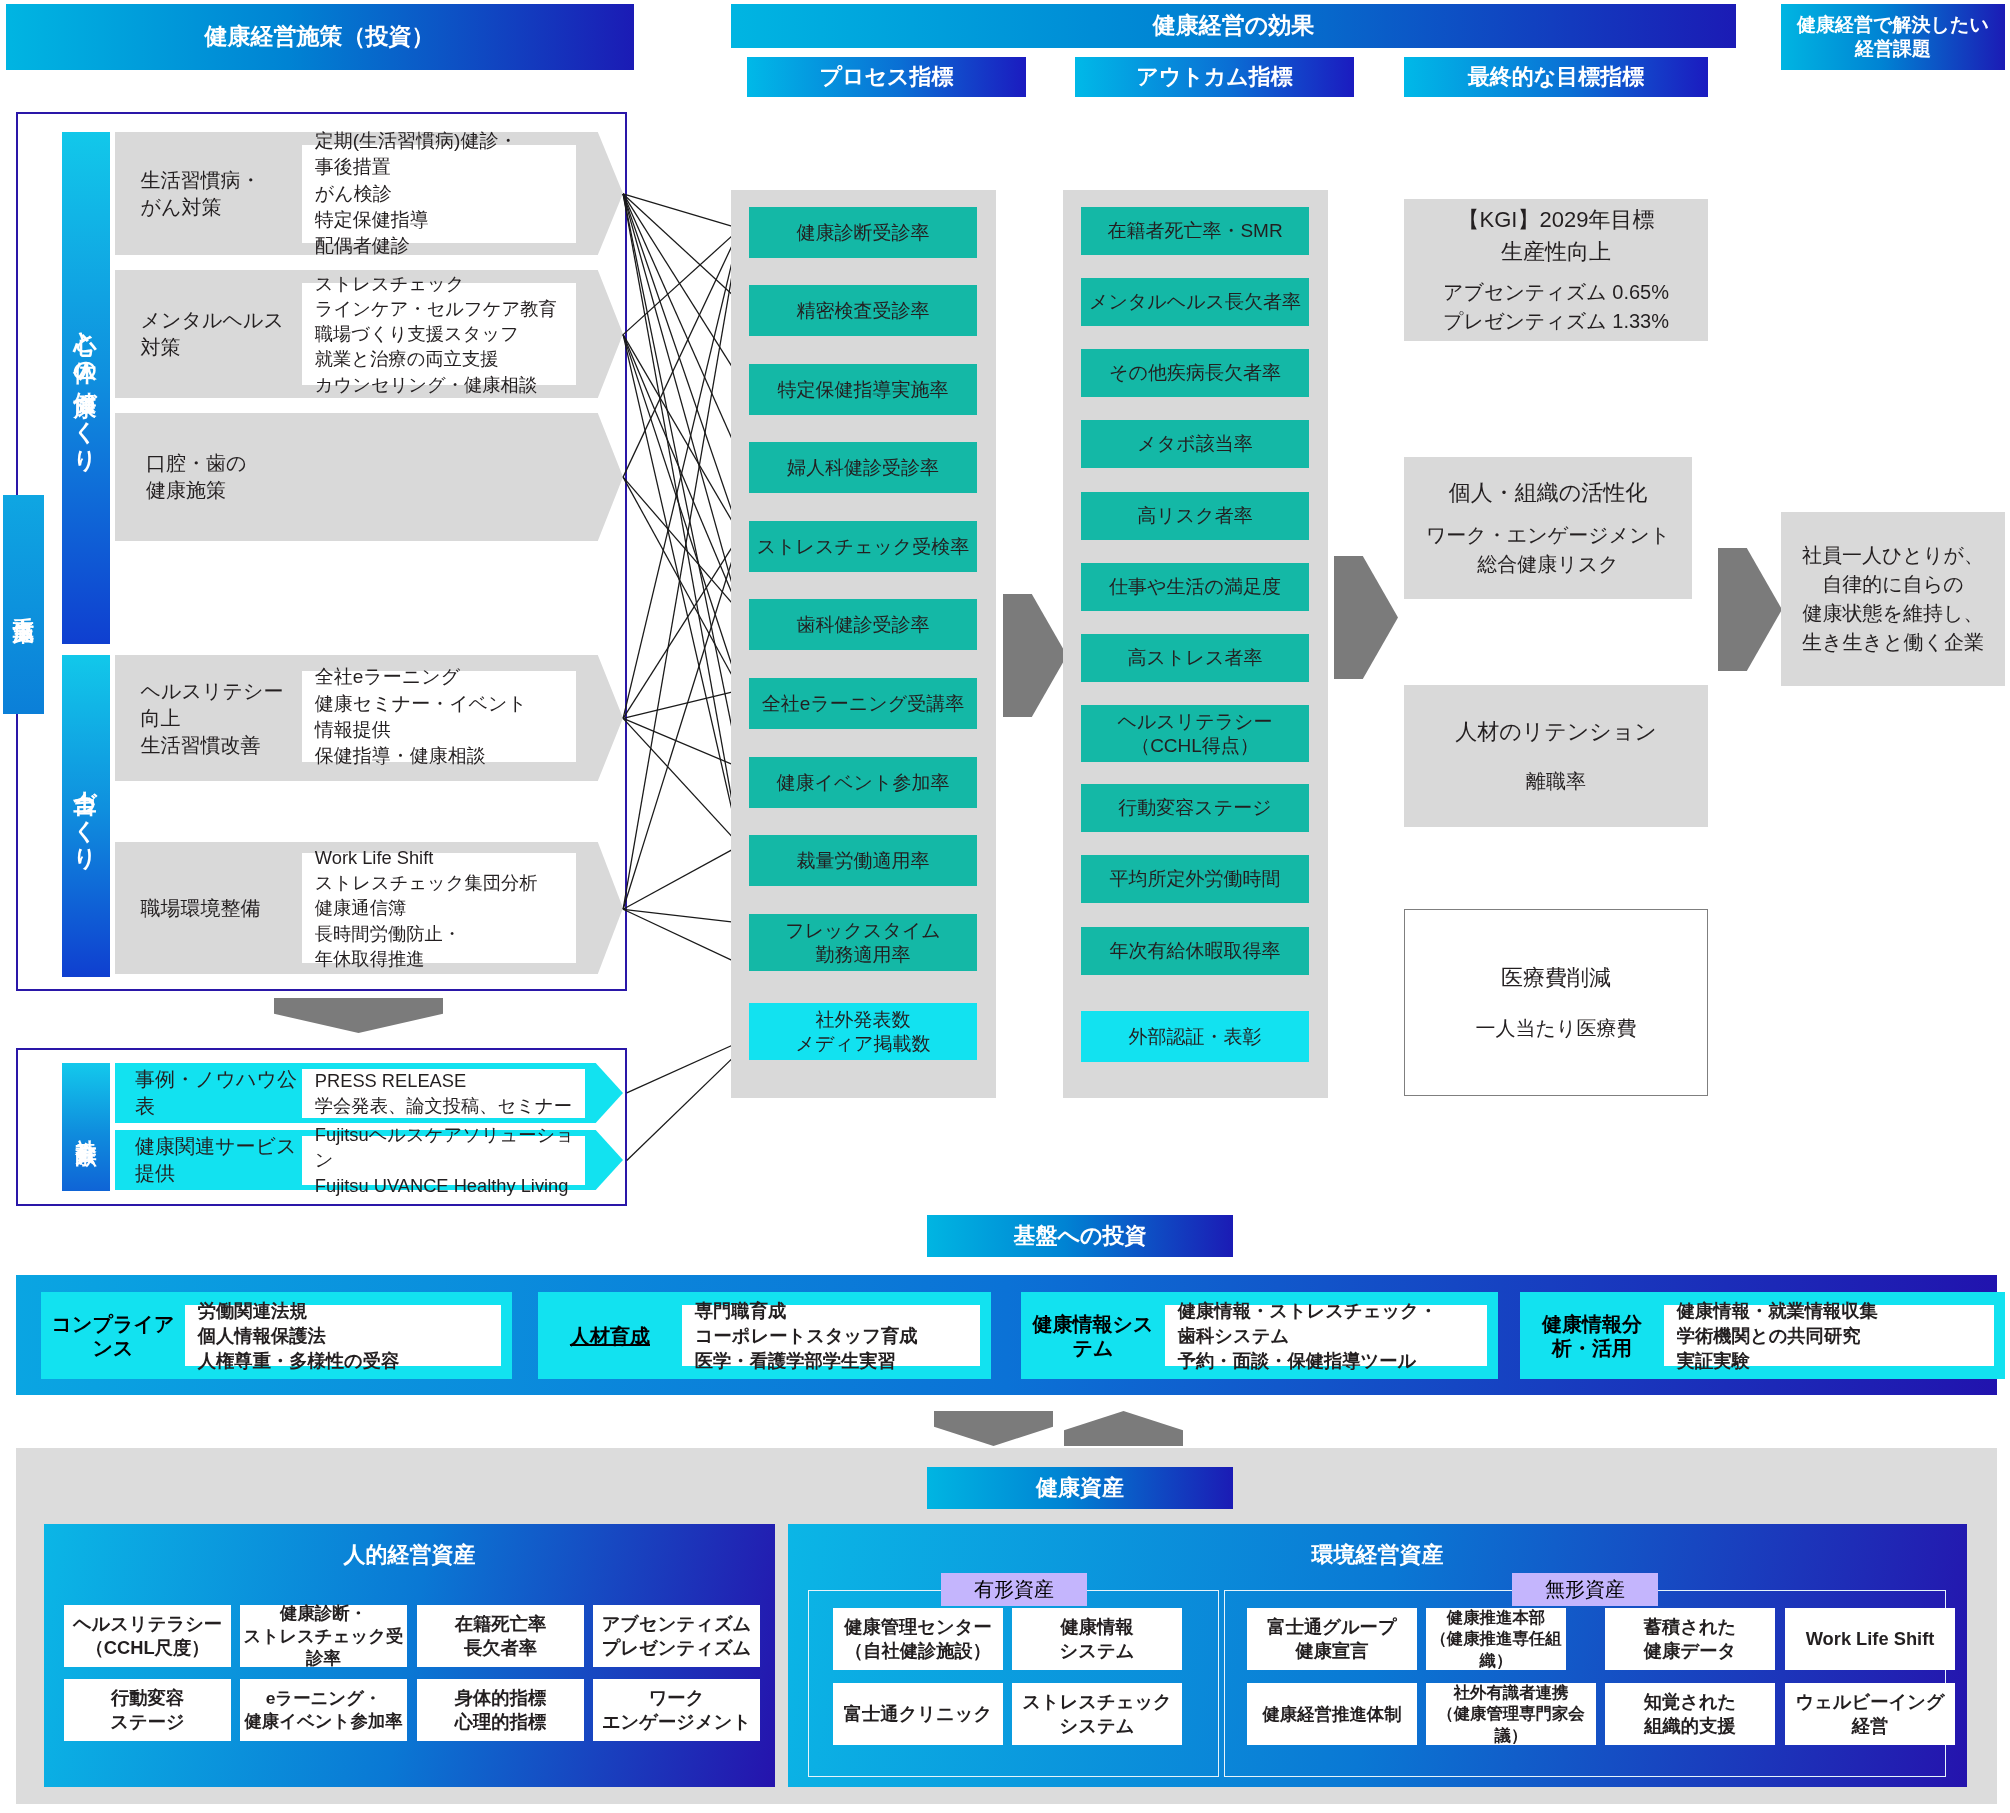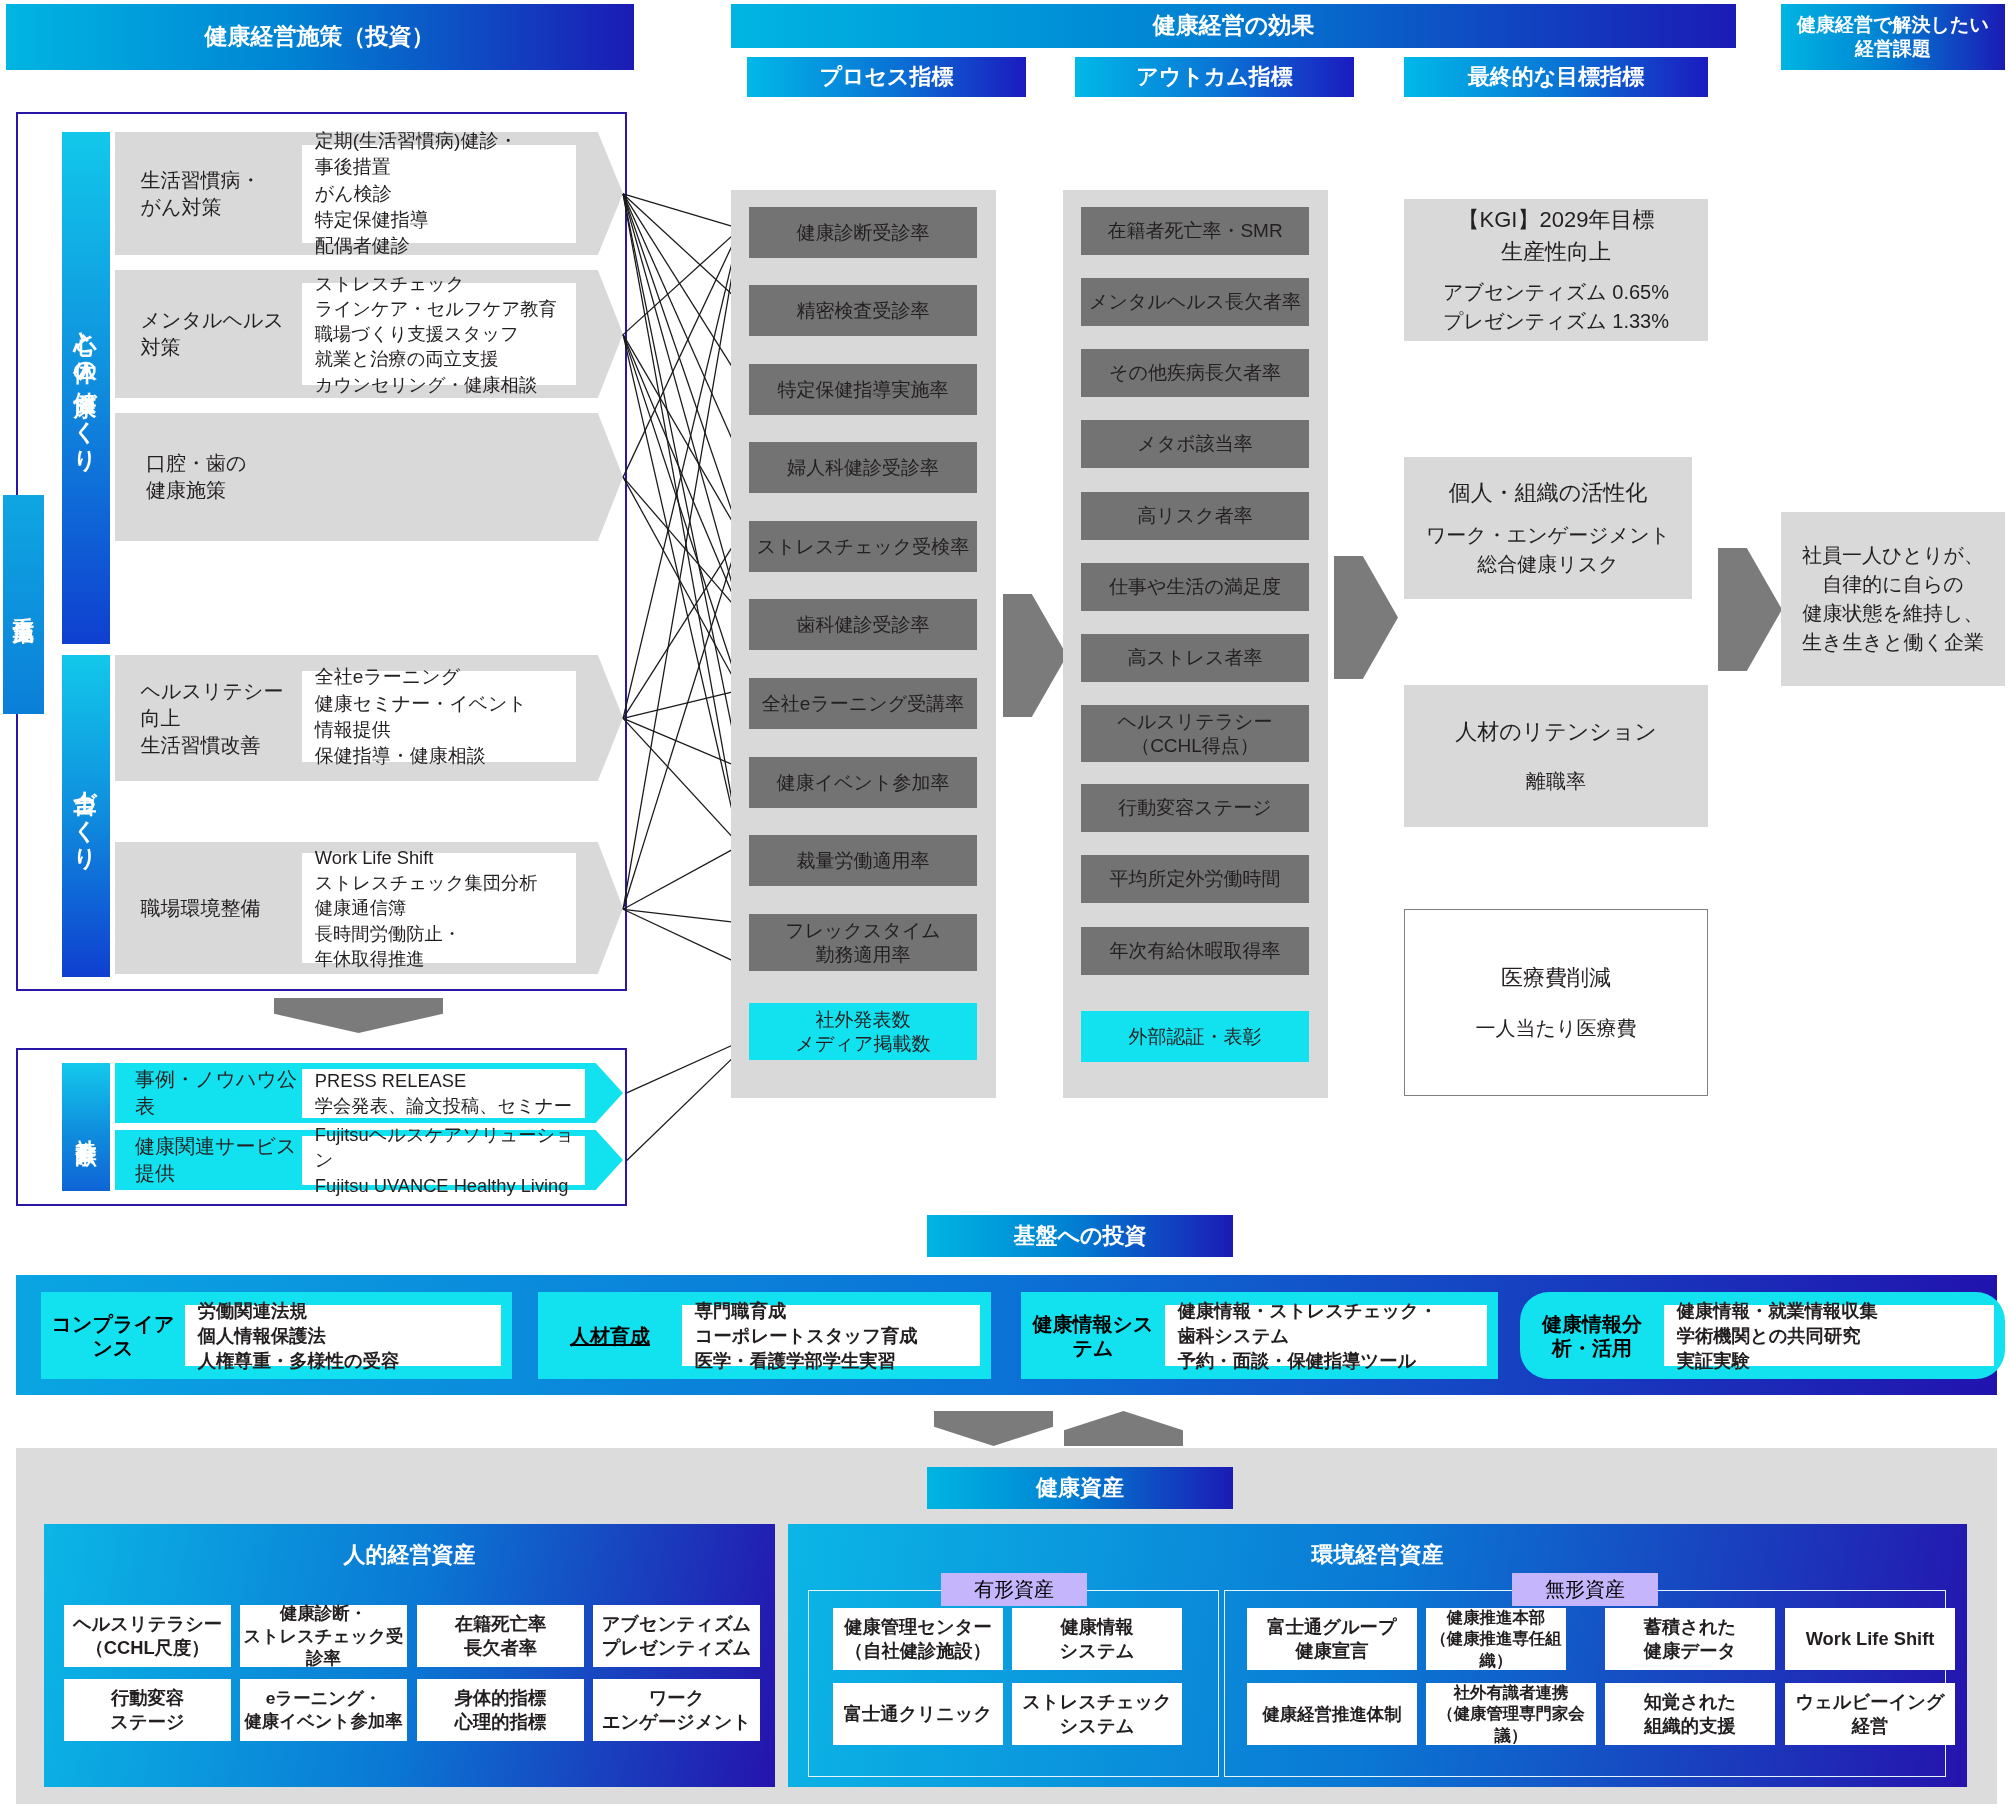--- a/index.html
+++ b/index.html
@@ -66,21 +66,21 @@
   
   .soc-body { position:absolute; left:0; top:0; background:#12e2f0; height:100%; }
   .soc-arrow {
     position:absolute; top:0; height:100%; width:42px; background:#12e2f0;
     clip-path:polygon(0 0, 35% 0, 100% 50%, 35% 100%, 0 100%);
   }
 
   
   .col-bg { background:#d9d9d9; position:absolute; }
   .ind {
-    position:absolute; background:#737373; display:flex; align-items:center;
+    position:absolute; background:#14b8a6; display:flex; align-items:center;
     justify-content:center; text-align:center; color:#231f20; line-height:1.25;
   }
   .ind.cyan { background:#12e2f0; }
   .goal {
     position:absolute; background:#d9d9d9; display:flex; flex-direction:column;
     align-items:center; justify-content:center; text-align:center;
     color:#231f20; line-height:1.45;
   }
   .goal.outline { background:#fff; border:0.9px solid #7f7f7f; }
 
@@ -351,21 +351,21 @@
 医学・看護学部学生実習</div>
 </div>
 
 <div class="found-cell" style="left:1021px;top:1292px;width:477px;height:87px;">
   <div class="fname" style="font-size:20px;">健康情報システム</div>
   <div class="fbody" style="font-size:18.3px;white-space:pre-line;">健康情報・ストレスチェック・
 歯科システム
 予約・面談・保健指導ツール</div>
 </div>
 
-<div class="found-cell" style="left:1520px;top:1292px;width:485px;height:87px;border-radius:29px;">
+<div class="found-cell" style="left:1520px;top:1292px;width:485px;height:87px;">
   <div class="fname" style="font-size:20px;">健康情報分析・活用</div>
   <div class="fbody" style="font-size:18.3px;white-space:pre-line;">健康情報・就業情報収集
 学術機関との共同研究
 実証実験</div>
 </div>
 
 <div class="downarrow" style="left:934px;top:1411px;width:119px;height:35px;"></div>
 <div class="uparrow" style="left:1064px;top:1411px;width:119px;height:35px;"></div>
 
 <div class="assets-outer" style="left:15.5px;top:1448px;width:1981px;height:356px;"></div>

